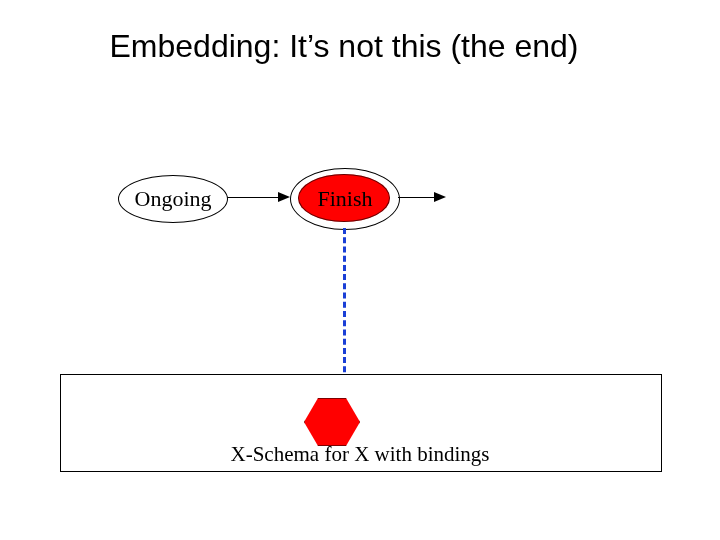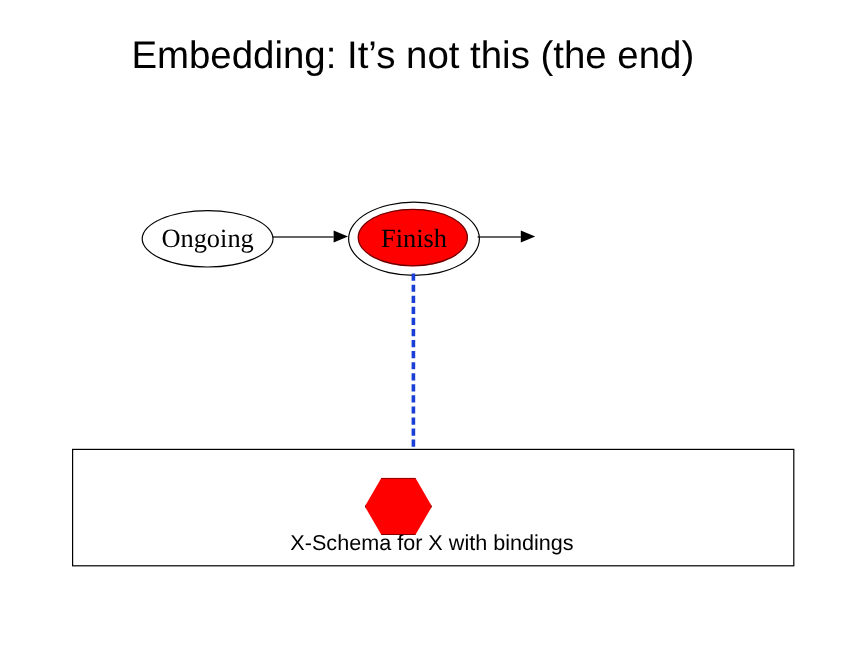--- a/index.html
+++ b/index.html
@@ -14,21 +14,21 @@
   .finish-red{left:298px;top:174px;width:92px;height:48px}
   .arrow-line{position:absolute;height:0;border-top:1.5px solid #000}
   .arrow-head{position:absolute;width:0;height:0;border-top:5px solid transparent;border-bottom:5px solid transparent;border-left:12px solid #000}
   .arr1-line{left:226px;top:197px;width:52px}
   .arr1-head{left:278px;top:192px}
   .arr2-line{left:398px;top:197px;width:36px}
   .arr2-head{left:434px;top:192px}
   .vdash{position:absolute;left:343px;top:228px;width:0;height:172px;border-left:3px dashed #1a3fd6}
   .hexagon{position:absolute;width:56px;height:48px;background:#ff0000;box-shadow:0 0 0 1px rgba(0,0,0,.5) inset;left:304px;top:398px;clip-path:polygon(25% 0,75% 0,100% 50%,75% 100%,25% 100%,0 50%)}
   .box{position:absolute;left:60px;top:374px;width:600px;height:96px;border:1.2px solid #000;background:#fff}
-  .caption{position:absolute;left:60px;width:600px;top:442px;text-align:center;font-family:Liberation Sans, sans-serif;font-size:18px}
+  .caption{position:absolute;left:60px;width:600px;top:442px;text-align:center;font-family:Liberation Serif, serif;font-size:21px}
 </style>
 </head>
 <body>
 
 <div class="stage">
 
   <div class="title">Embedding: It’s not this (the end)</div>
 
   <div class="arrow-line arr1-line"></div>
   <div class="arrow-head arr1-head"></div>

